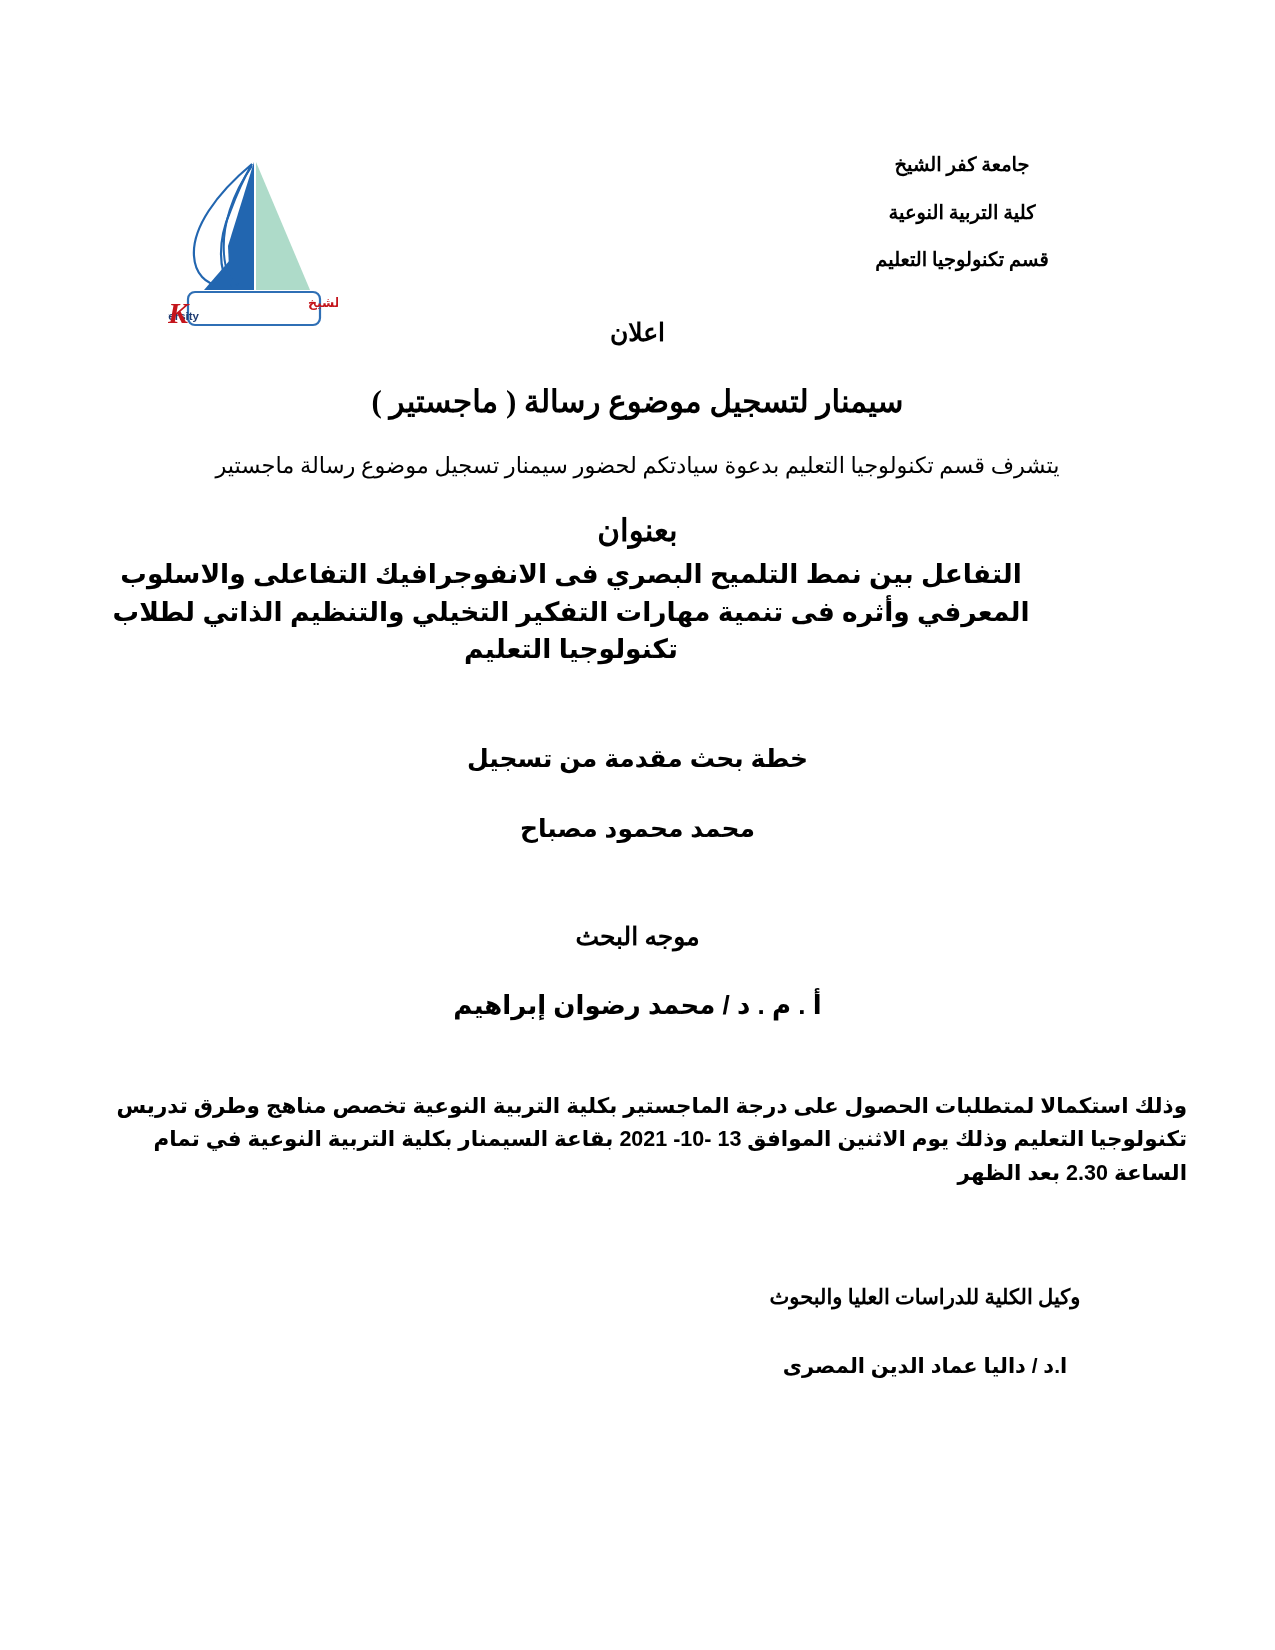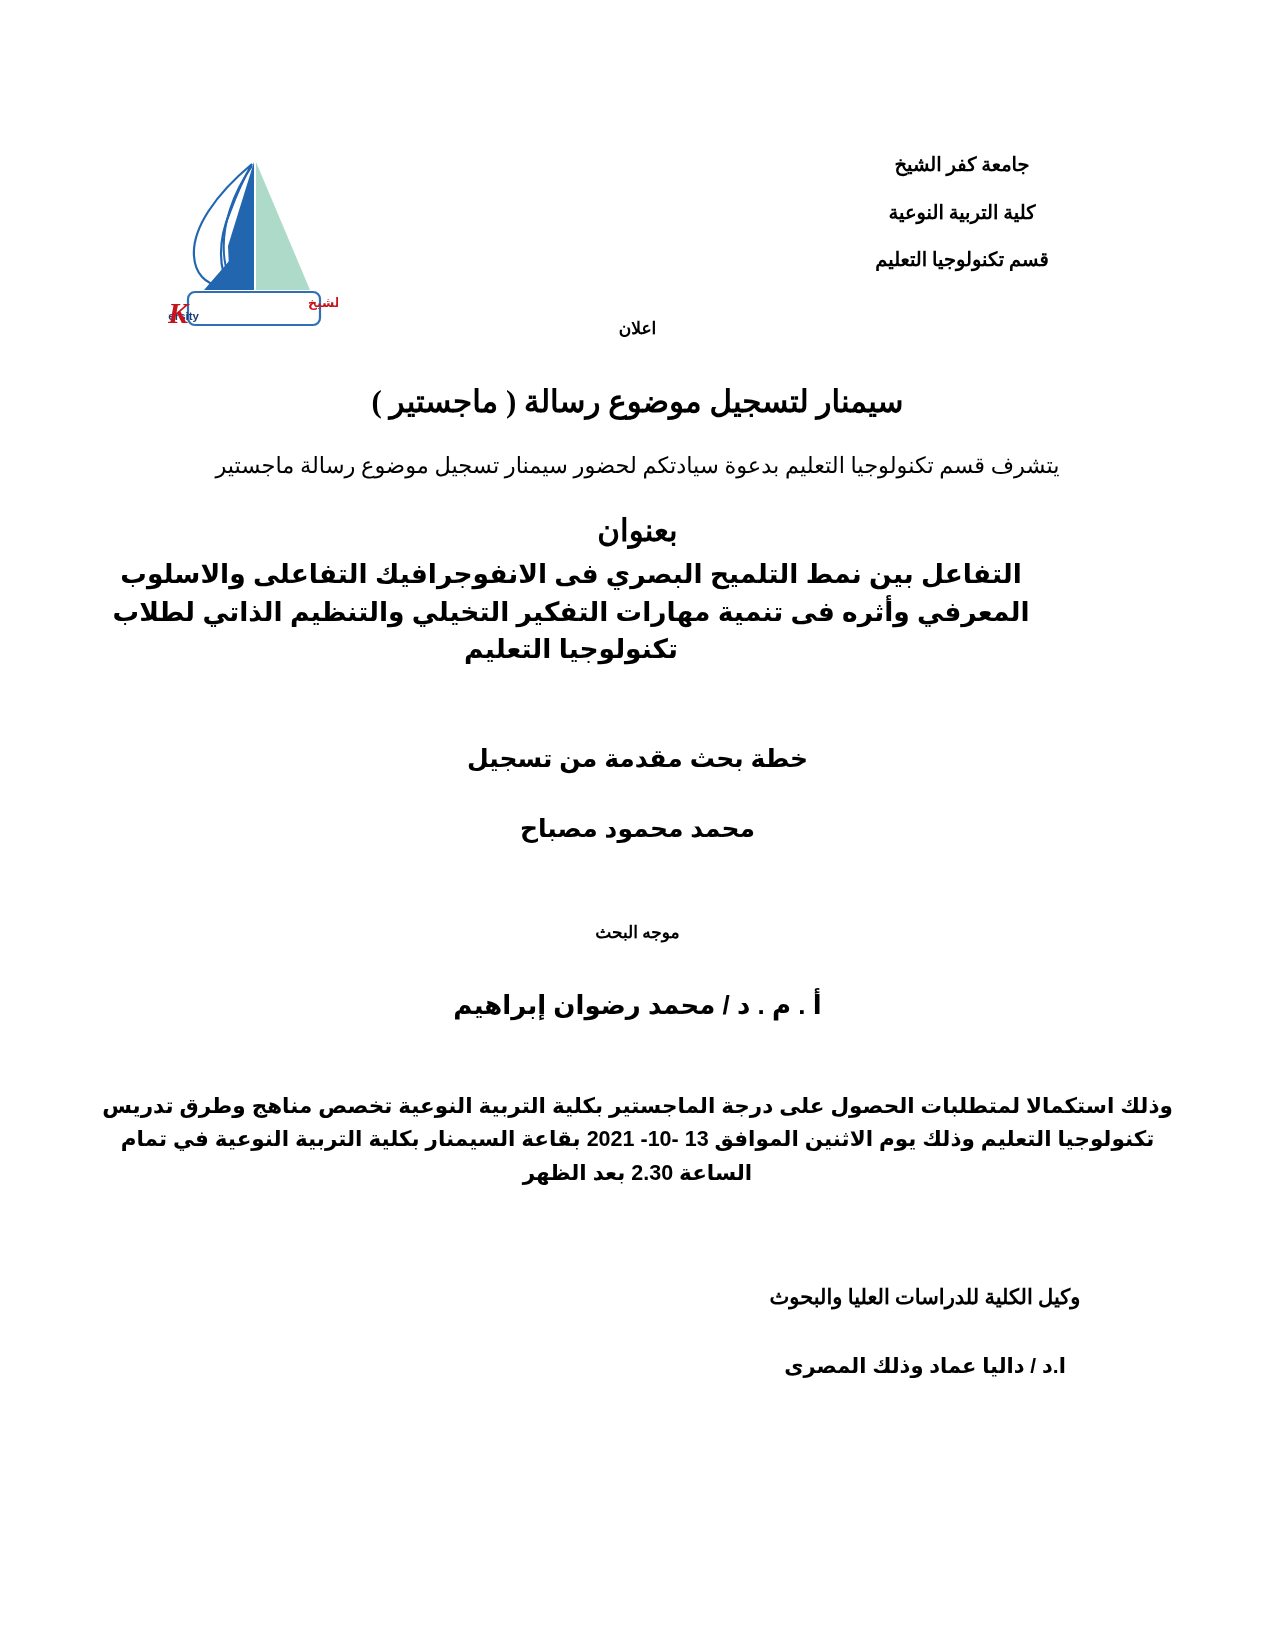--- a/index.html
+++ b/index.html
@@ -64,21 +64,21 @@
     direction: rtl;
   }
   .center-line {
     text-align: center;
     direction: rtl;
     position: absolute;
     width: 1275px;
   }
   .t-announce {
     top: 318px;
-    font-size: 17px;
+    font-size: 25px;
     font-weight: bold;
     font-family: "Liberation Serif", "DejaVu Serif", serif;
   }
   .t-seminar {
     top: 383px;
     font-size: 31px;
     font-weight: bold;
     font-family: "Liberation Serif", "DejaVu Serif", serif;
   }
   .t-invite {
@@ -115,40 +115,39 @@
   }
   .t-researcher {
     top: 814px;
     font-size: 25px;
     font-weight: bold;
     font-family: "Liberation Sans", "DejaVu Sans", sans-serif;
     margin-left: 8px;
   }
   .t-guidelabel {
     top: 922px;
-    font-size: 17px;
+    font-size: 25px;
     font-weight: bold;
     font-family: "Liberation Serif", "DejaVu Serif", serif;
   }
   .t-supervisor {
     top: 990px;
     font-size: 26px;
     font-weight: bold;
     font-family: "Liberation Sans", "DejaVu Sans", sans-serif;
     padding-left: 16px;
   }
 
   .details-para {
     position: absolute;
     top: 1090px;
     left: 0;
     width: 1275px;
     padding: 0 88px;
     box-sizing: border-box;
-    text-align: center;
     direction: rtl;
     font-size: 21.5px;
     font-weight: bold;
     line-height: 1.55;
     font-family: "Liberation Sans", "DejaVu Sans", sans-serif;
   }
 
   
   .sign-zone {
     position: absolute;
@@ -232,17 +231,17 @@
     <div class="center-line t-guidelabel">موجه البحث</div>
 
     <div class="center-line t-supervisor">أ . م . د / محمد رضوان إبراهيم</div>
 
     <div class="details-para">وذلك استكمالا لمتطلبات الحصول على درجة الماجستير بكلية التربية النوعية تخصص مناهج وطرق تدريس تكنولوجيا التعليم وذلك يوم الاثنين الموافق 13 -10- 2021 بقاعة السيمنار بكلية التربية النوعية في تمام الساعة 2.30 بعد الظهر</div>
   </div>
 
   <div class="sign-zone">
     <div class="sign-col sign-right">
       <div class="sign-role">وكيل الكلية للدراسات العليا والبحوث</div>
-      <div class="sign-name">ا.د / داليا عماد وذلك المصرى</div>
+      <div class="sign-name">ا.د / داليا عماد الدين المصرى</div>
     </div>
   </div>
 
 </div>
 
 </body></html>

